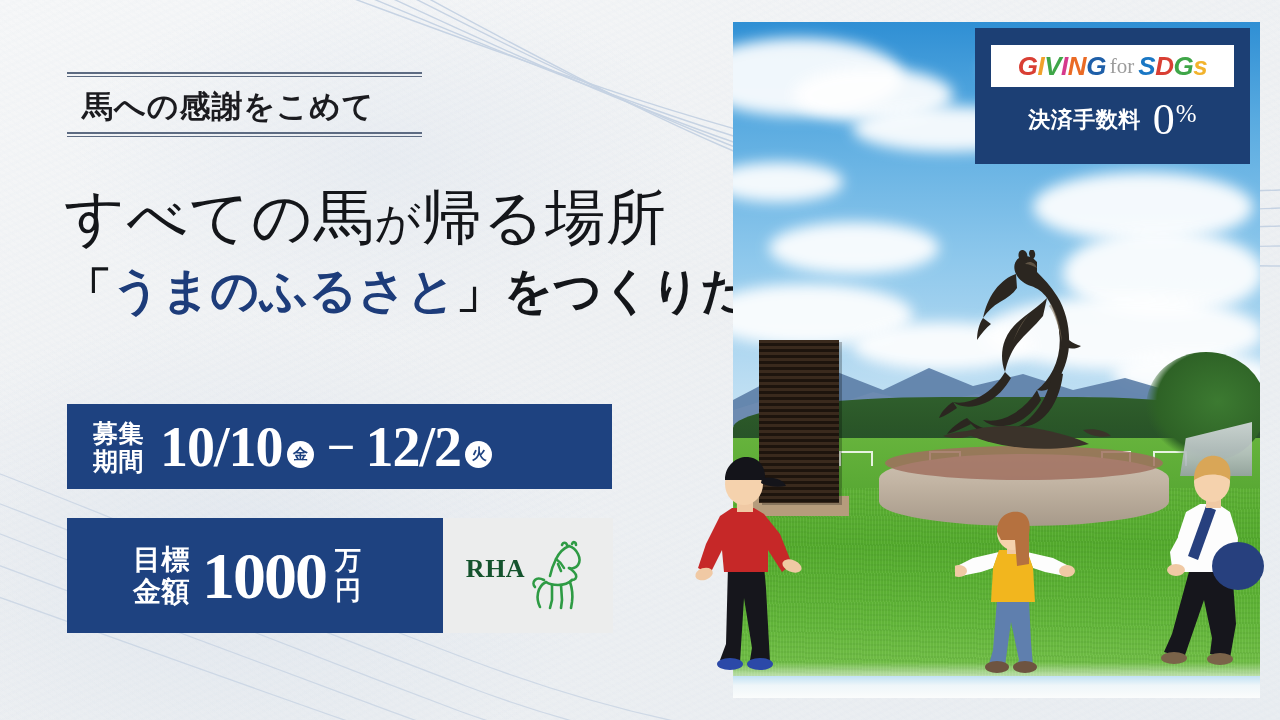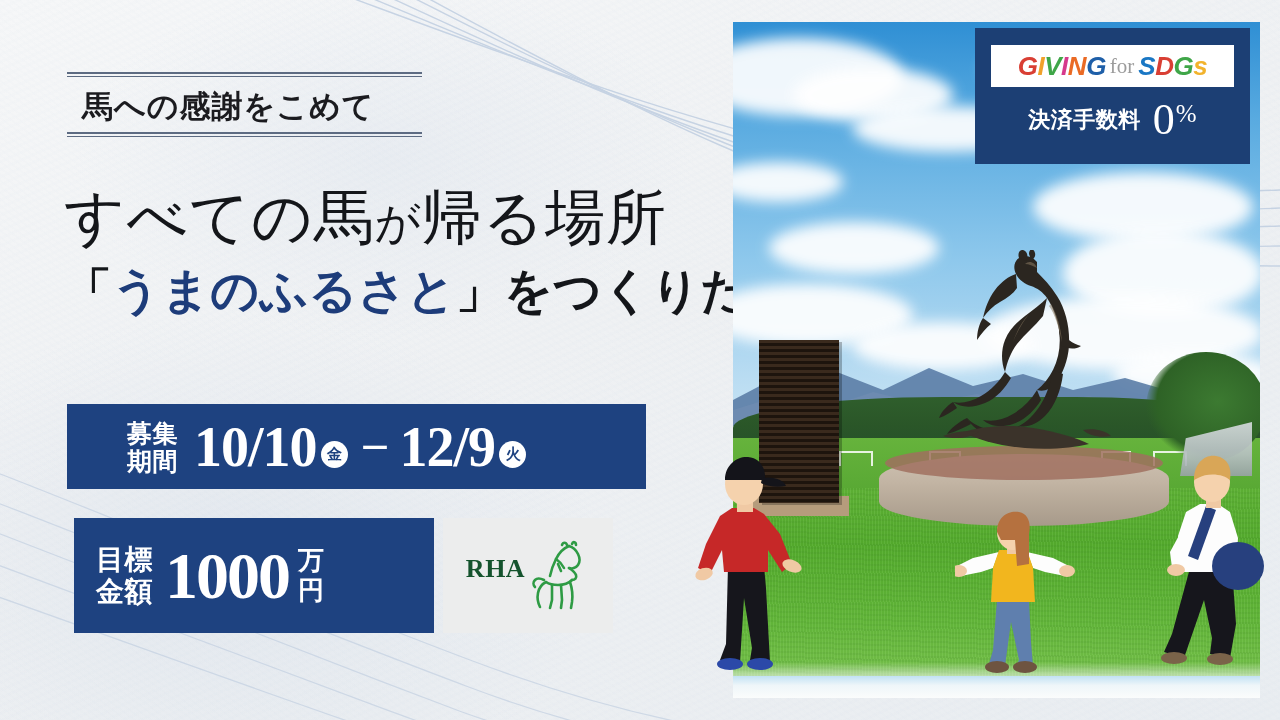--- a/index.html
+++ b/index.html
@@ -116,27 +116,27 @@
     background: #1e4280;
     display: flex;
     align-items: center;
     color: #ffffff;
   }
   .badge-period {
     left: 67px;
     top: 404px;
     width: 545px;
     height: 85px;
-    padding-left: 34px;
   }
   .badge-goal {
-    left: 74px;
+    left: 67px;
     top: 518px;
     width: 360px;
     height: 115px;
+    padding-left: 44px;
   }
   .badge-label {
     font-family: "Liberation Sans", sans-serif;
     font-weight: 700;
     text-align: center;
     line-height: 1.12;
     white-space: pre-line;
   }
   .badge-period .badge-label {
     font-size: 25px;
@@ -474,21 +474,21 @@
       </div>
     </div>
 
     <div class="badge badge-period">
       <div class="badge-label">募集
 期間</div>
       <div class="badge-value">
         <span>10/10</span>
         <span class="dow">金</span>
         <span class="dash">–</span>
-        <span>12/9</span>
+        <span>12/2</span>
         <span class="dow">火</span>
       </div>
     </div>
 
     <div class="badge badge-goal">
       <div class="badge-label">目標
 金額</div>
       <div class="badge-value">
         <span>1000</span>
         <span class="unit-stack">

